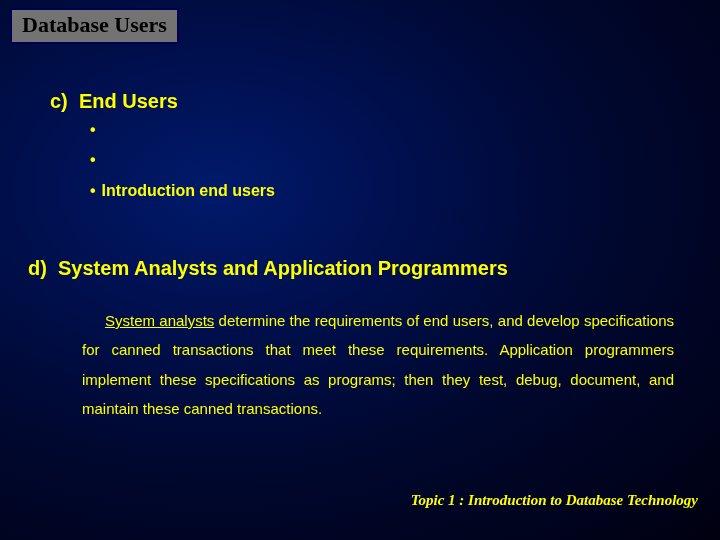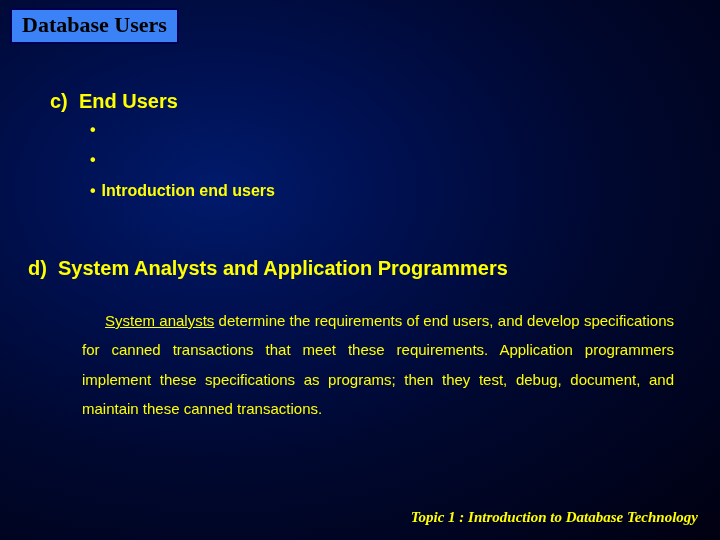--- a/index.html
+++ b/index.html
@@ -9,21 +9,21 @@
     background: radial-gradient(ellipse at 30% 35%, #001a6b 0%, #001050 25%, #000830 55%, #000010 100%);
     font-family: Verdana, Tahoma, Geneva, sans-serif;
     color: #ffff00;
     overflow: hidden;
     position: relative;
   }
   .title-box {
     position: absolute;
     top: 8px;
     left: 10px;
-    background: #3b82f6;
+    background: #737373;
     border: 2px solid #000050;
     padding: 2px 10px 4px 10px;
     color: #000000;
     font-family: "Times New Roman", Times, serif;
     font-weight: bold;
     font-size: 22px;
   }
   .section-c-heading {
     position: absolute;
     top: 90px;
@@ -64,21 +64,21 @@
     width: 592px;
     font-size: 15px;
     line-height: 1.95;
     text-align: justify;
     font-family: Tahoma, Verdana, sans-serif;
     color: #ffff00;
   }
   .underline { text-decoration: underline; margin-left: 23px; }
   .footer {
     position: absolute;
-    bottom: 14px;
+    bottom: 31px;
     right: 22px;
     font-family: "Times New Roman", Times, serif;
     font-style: italic;
     font-weight: bold;
     font-size: 15px;
     color: #ffff00;
     text-align: right;
   }
 </style>
 </head>

